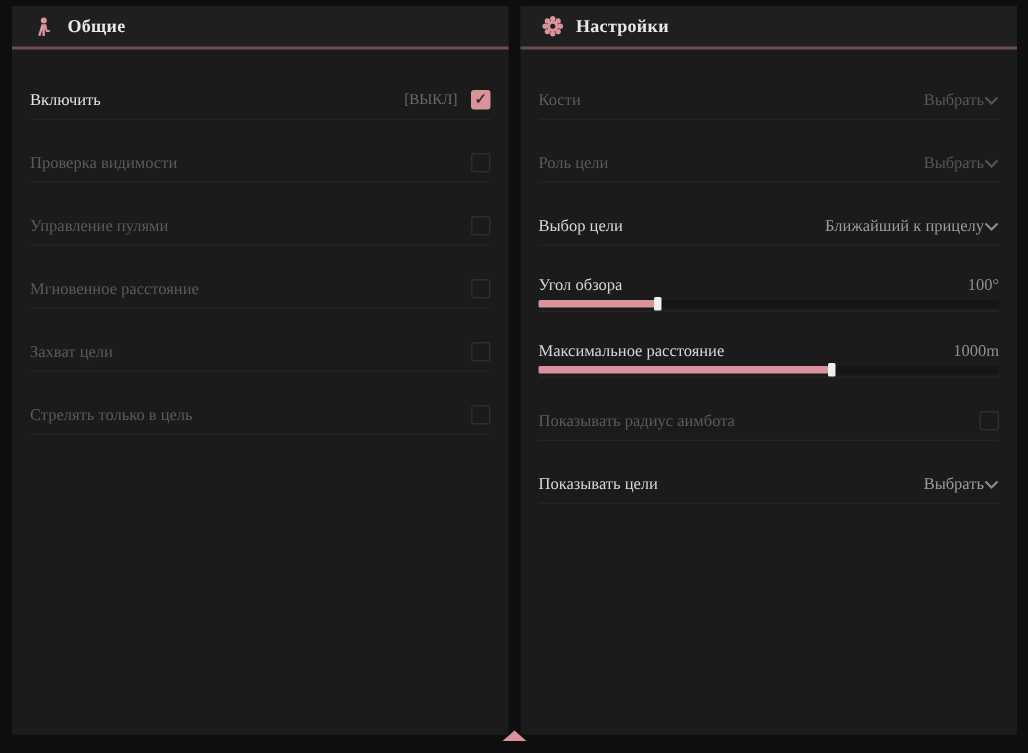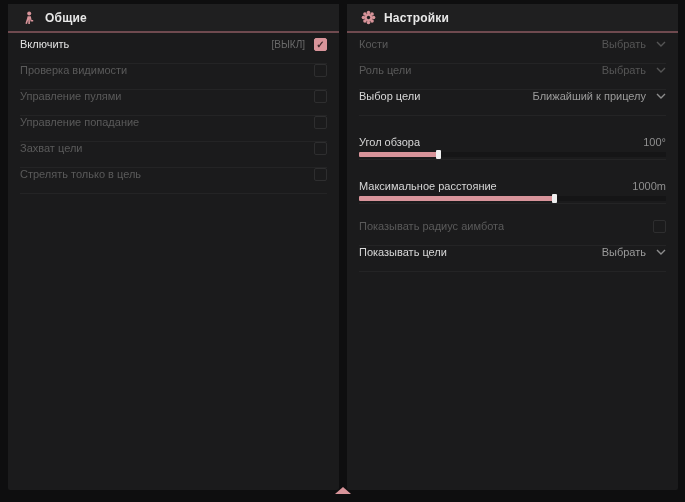--- a/index.html
+++ b/index.html
@@ -1,54 +1,54 @@
 <!DOCTYPE html>
 <html><head>
 <meta charset="utf-8">
 <style>
   html,body{margin:0;padding:0;background:#0e0e0f;}
   .screen{
     position:relative;width:685px;height:502px;overflow:hidden;
-    background:#0e0e0f;font-family:Liberation Sans, sans-serif;
+    background:#0e0e0f;font-family:Liberation Serif, serif;
     -webkit-font-smoothing:antialiased;box-sizing:border-box;
     padding:4px 7px 12px 8px;display:flex;gap:8px;
   }
   .panel{
     flex:1 1 0;background:#1b1b1c;display:flex;flex-direction:column;
     border-radius:2px;min-width:0;
   }
   .panel-header{
     height:27px;display:flex;align-items:center;gap:8px;
     padding:0 14px;background:#1f1f20;
     border-bottom:2px solid #6f4a4f;flex:0 0 auto;
   }
   .panel-title{color:#e8e8e8;font-size:12px;font-weight:bold;letter-spacing:.2px;}
   .hicon{display:flex;align-items:center;justify-content:center;width:15px;height:15px;}
   .panel-body{padding:5px 0 0 0;}
   .row{
-    display:flex;align-items:flex-start;justify-content:space-between;
-    height:25px;margin:0 12px;border-bottom:1px solid #242425;
+    display:flex;align-items:center;justify-content:space-between;
+    height:25px;margin:16px 12px;border-bottom:1px solid #242425;
   }
   .row:last-child{border-bottom:1px solid #242425;}
   .lbl{color:#d7d7d7;font-size:11px;white-space:nowrap;overflow:hidden;}
   .row.disabled .lbl{color:#5a5a5a;}
   .tagtxt{color:#6a6a6a;font-size:10px;margin-right:9px;}
   .right-cluster{display:flex;align-items:center;padding-left:24px;}
   
   .cb{
     width:13px;height:13px;border:1px solid #3c3c3d;border-radius:2px;
     box-sizing:border-box;display:flex;align-items:center;justify-content:center;
     background:transparent;flex:0 0 auto;
   }
   .cb .check{display:none;color:#402a2c;font-size:10px;font-weight:bold;line-height:1;}
   .cb.checked{background:#d8949a;border-color:#d8949a;}
   .cb.checked .check{display:block;}
   .row.disabled .cb{border-color:#2e2e2f;}
   
-  .select{display:flex;align-items:center;gap:10px;cursor:default;}
+  .select{display:flex;align-items:center;cursor:default;}
   .select .val{color:#9b9b9b;font-size:11px;white-space:nowrap;}
   .row.disabled .select .val{color:#565656;}
   .chev{flex:0 0 auto;}
   .chev polyline{stroke:#8d8d8d;}
   .row.disabled .chev polyline{stroke:#555;}
   
   .slider-row{
     display:block;height:28px;margin:16px 12px;border-bottom:1px solid #242425;
     padding-top:2px;box-sizing:border-box;
   }
@@ -98,21 +98,21 @@
         <span class="lbl">Проверка видимости</span>
         <span class="cb"></span>
       </div>
 
       <div class="row disabled">
         <span class="lbl">Управление пулями</span>
         <span class="cb"></span>
       </div>
 
       <div class="row disabled">
-        <span class="lbl">Управление попадание</span>
+        <span class="lbl">Мгновенное расстояние</span>
         <span class="cb"></span>
       </div>
 
       <div class="row disabled">
         <span class="lbl">Захват цели</span>
         <span class="cb"></span>
       </div>
 
       <div class="row disabled">
         <span class="lbl">Стрелять только в цель</span>

